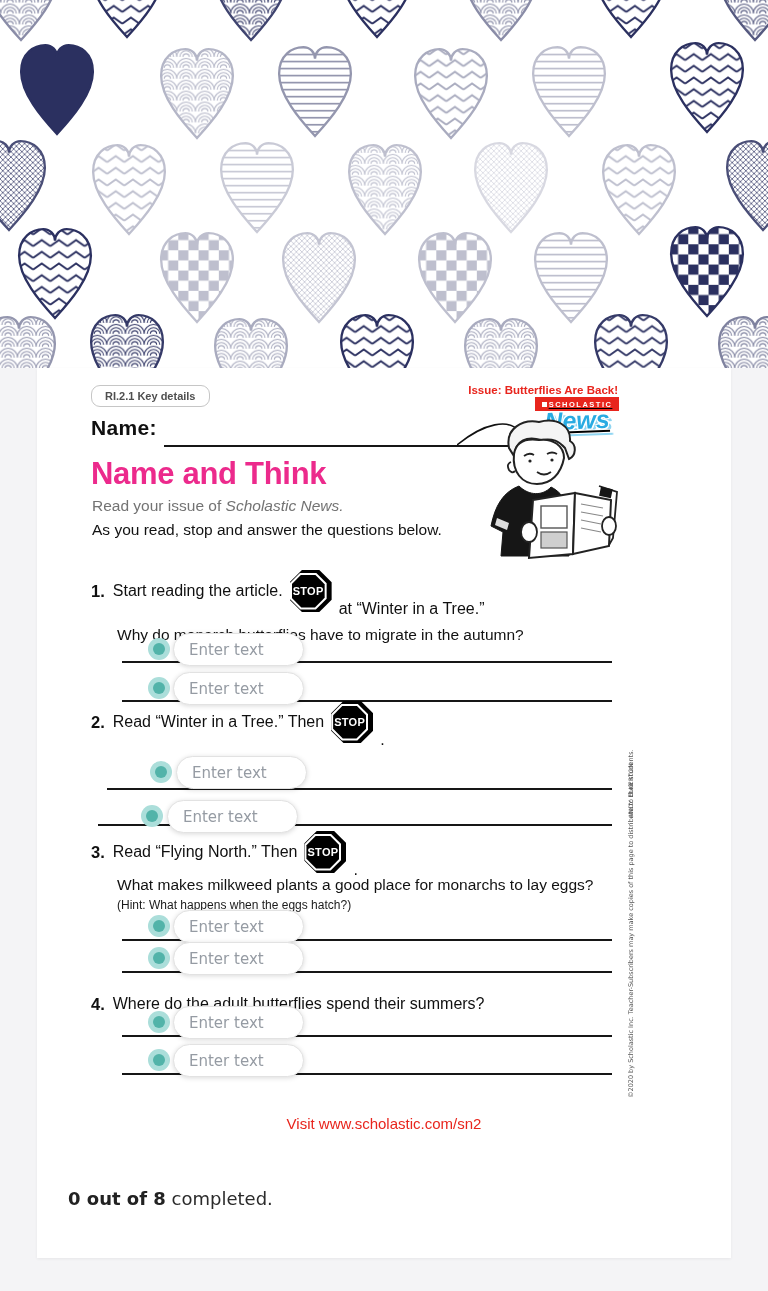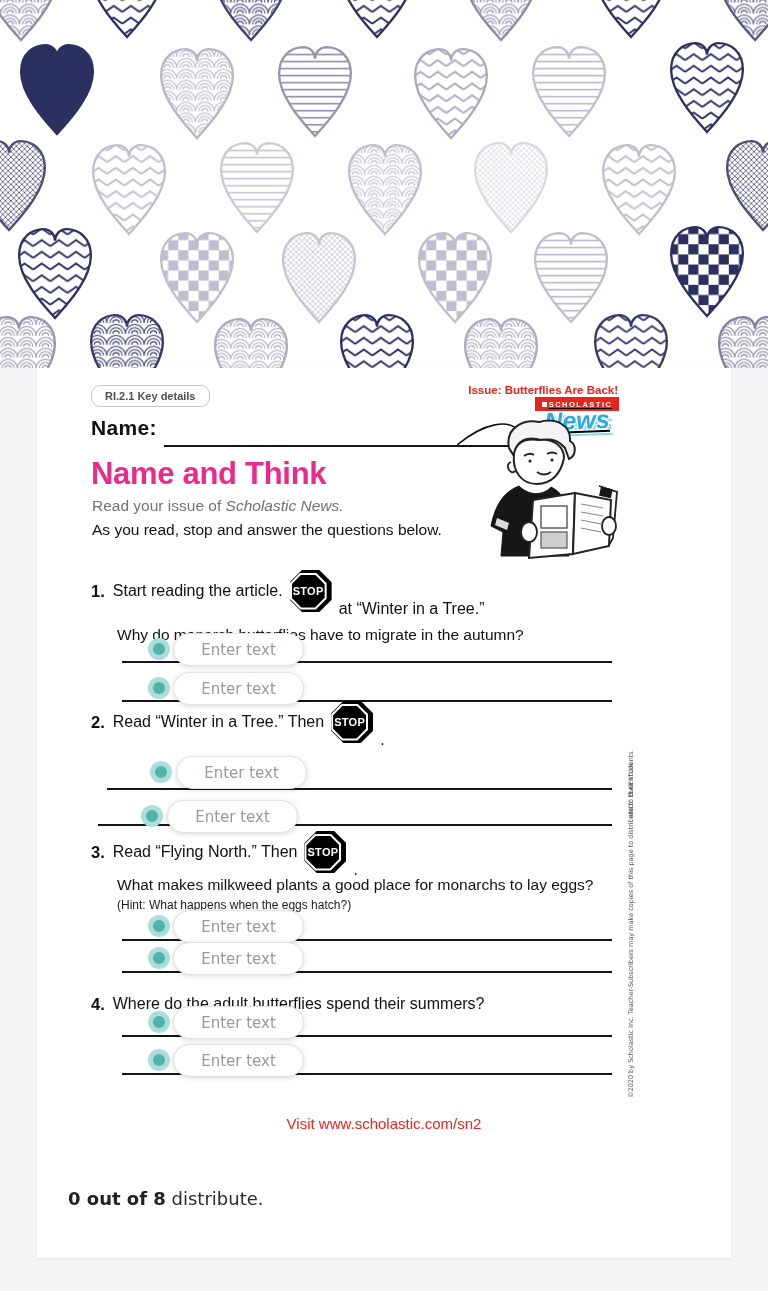--- a/index.html
+++ b/index.html
@@ -51,21 +51,21 @@
   .stop-core{width:33px;height:33px;background:#000;display:flex;align-items:center;justify-content:center;
              color:#fff;font-weight:bold;font-size:11px;letter-spacing:.3px;font-family:"Liberation Sans",sans-serif;}
 
   
   .ansline{position:absolute;height:0;border-top:2px solid var(--line);}
   .dot{position:absolute;width:22px;height:22px;border-radius:50%;background:var(--teal-light);}
   .dot::after{content:"";position:absolute;left:5px;top:5px;width:12px;height:12px;border-radius:50%;background:var(--teal);}
   .tbox{position:absolute;width:131px;height:33px;background:#fff;border:1px solid #e2e2e2;border-radius:17px;
         box-shadow:0 1px 5px rgba(0,0,0,.15);}
   .tbox input{width:100%;height:100%;border:none;outline:none;background:transparent;border-radius:17px;
-              padding:0 15px;font-size:15px;font-family:"DejaVu Sans",sans-serif;color:#555;text-align:center;}
+              padding:0 15px;font-size:15px;font-family:"DejaVu Sans",sans-serif;color:#555;}
   .tbox input::placeholder{color:#959ba3;opacity:1;}
 
   .visit{position:absolute;left:97px;top:747px;width:500px;text-align:center;
          font-size:15px;font-weight:normal;color:var(--red);}
 
   .vtext{position:absolute;white-space:nowrap;transform:rotate(-90deg);transform-origin:0 0;
          color:#555;font-family:"DejaVu Sans",sans-serif;}
   .credit{left:590px;top:450px;font-size:6px;letter-spacing:.4px;}
   .copyr{left:590px;top:730px;font-size:6.5px;}
 
@@ -260,15 +260,15 @@
   <div class="tbox" style="left:136px;top:676px">
     <input type="text" placeholder="Enter text" style="">
   </div>
 
   <div class="visit">Visit www.scholastic.com/sn2</div>
 
   <div class="vtext credit">ANDY ELKERTON</div>
   <div class="vtext copyr">©2020 by Scholastic Inc. Teacher-Subscribers may make copies of this page to distribute to their students.</div>
 
   <div class="progress">
-    <b>0 out of 8</b><span> distribute.</span>
+    <b>0 out of 8</b><span> completed.</span>
   </div>
 </div>
 
 </body></html>

